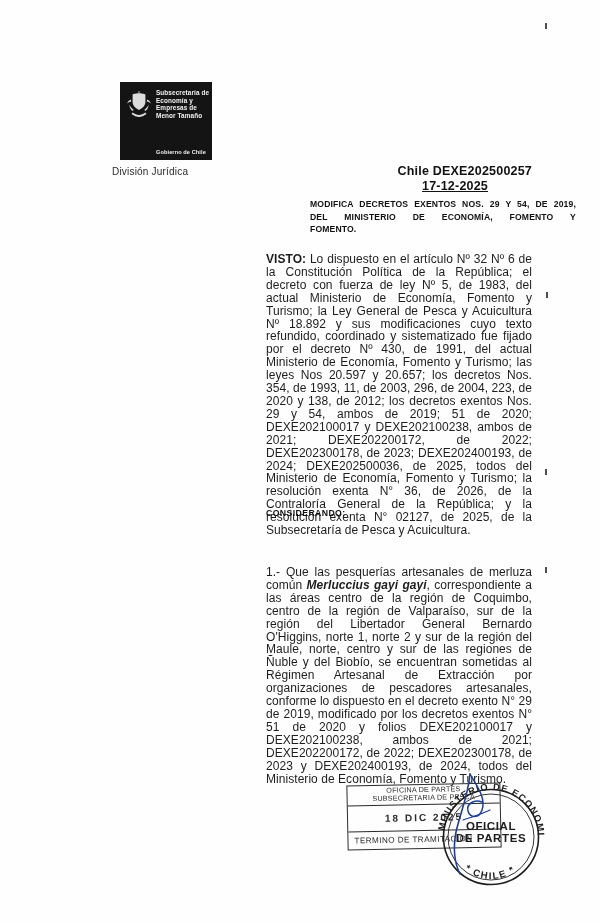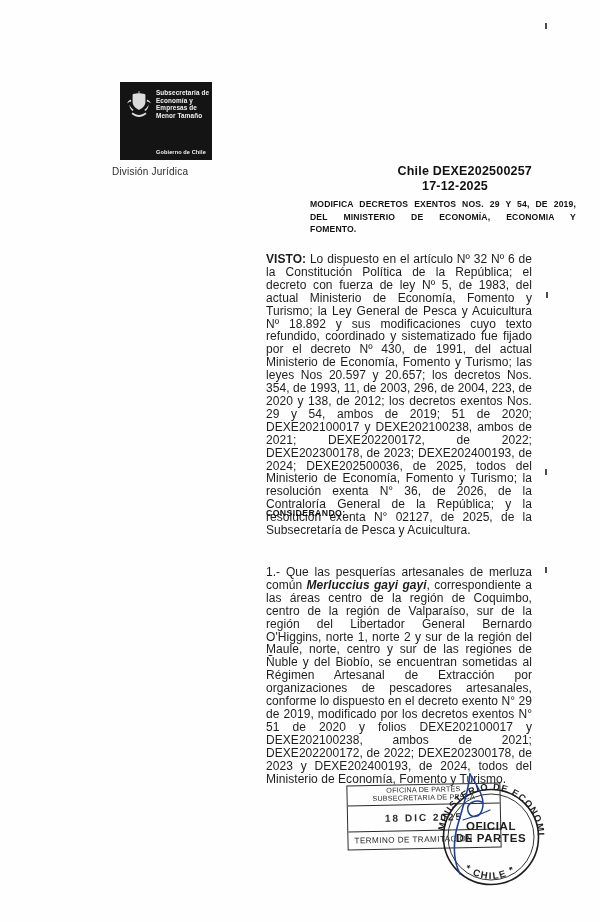--- a/index.html
+++ b/index.html
@@ -96,20 +96,21 @@
     line-height: 15px;
   }
   .folio-date {
     font-size: 12.5px;
     font-weight: bold;
     color: #111;
     letter-spacing: 0.2px;
     line-height: 15px;
     text-align: right;
     padding-right: 44px;
+    text-decoration: underline;
   }
 
   
   .subject {
     position: absolute;
     left: 266px;
     top: 198px;
     width: 266px;
     font-size: 8.6px;
     font-weight: bold;
@@ -246,21 +247,21 @@
 
   <div class="division-label">División Jurídica</div>
 
   <div class="folio-block">
     <div class="folio-line">Chile DEXE202500257</div>
     <div class="folio-date">17-12-2025</div>
   </div>
 
   <div class="subject">
     <span class="j">MODIFICA DECRETOS EXENTOS NOS. 29 Y 54, DE 2019,</span>
-    <span class="j">DEL MINISTERIO DE ECONOMÍA, ECONOMIA Y</span>
+    <span class="j">DEL MINISTERIO DE ECONOMÍA, FOMENTO Y</span>
     <span>FOMENTO.</span>
   </div>
 
   <div class="para" id="visto-para">
     <b>VISTO:</b><span> Lo dispuesto en el artículo Nº 32 Nº 6 de la Constitución Política de la República; el decreto con fuerza de ley Nº 5, de 1983, del actual Ministerio de Economía, Fomento y Turismo; la Ley General de Pesca y Acuicultura Nº 18.892 y sus modificaciones cuyo texto refundido, coordinado y sistematizado fue fijado por el decreto Nº 430, de 1991, del actual Ministerio de Economía, Fomento y Turismo; las leyes Nos 20.597 y 20.657; los decretos Nos. 354, de 1993, 11, de 2003, 296, de 2004, 223, de 2020 y 138, de 2012; los decretos exentos Nos. 29 y 54, ambos de 2019; 51 de 2020; DEXE202100017 y DEXE202100238, ambos de 2021; DEXE202200172, de 2022; DEXE202300178, de 2023; DEXE202400193, de 2024; DEXE202500036, de 2025, todos del Ministerio de Economía, Fomento y Turismo; la resolución exenta N° 36, de 2026, de la Contraloría General de la República; y la resolución exenta N° 02127, de 2025, de la Subsecretaría de Pesca y Acuicultura.</span>
   </div>
 
   <div id="considerando-head">CONSIDERANDO:</div>
 
   <div class="para" id="num1-para">

